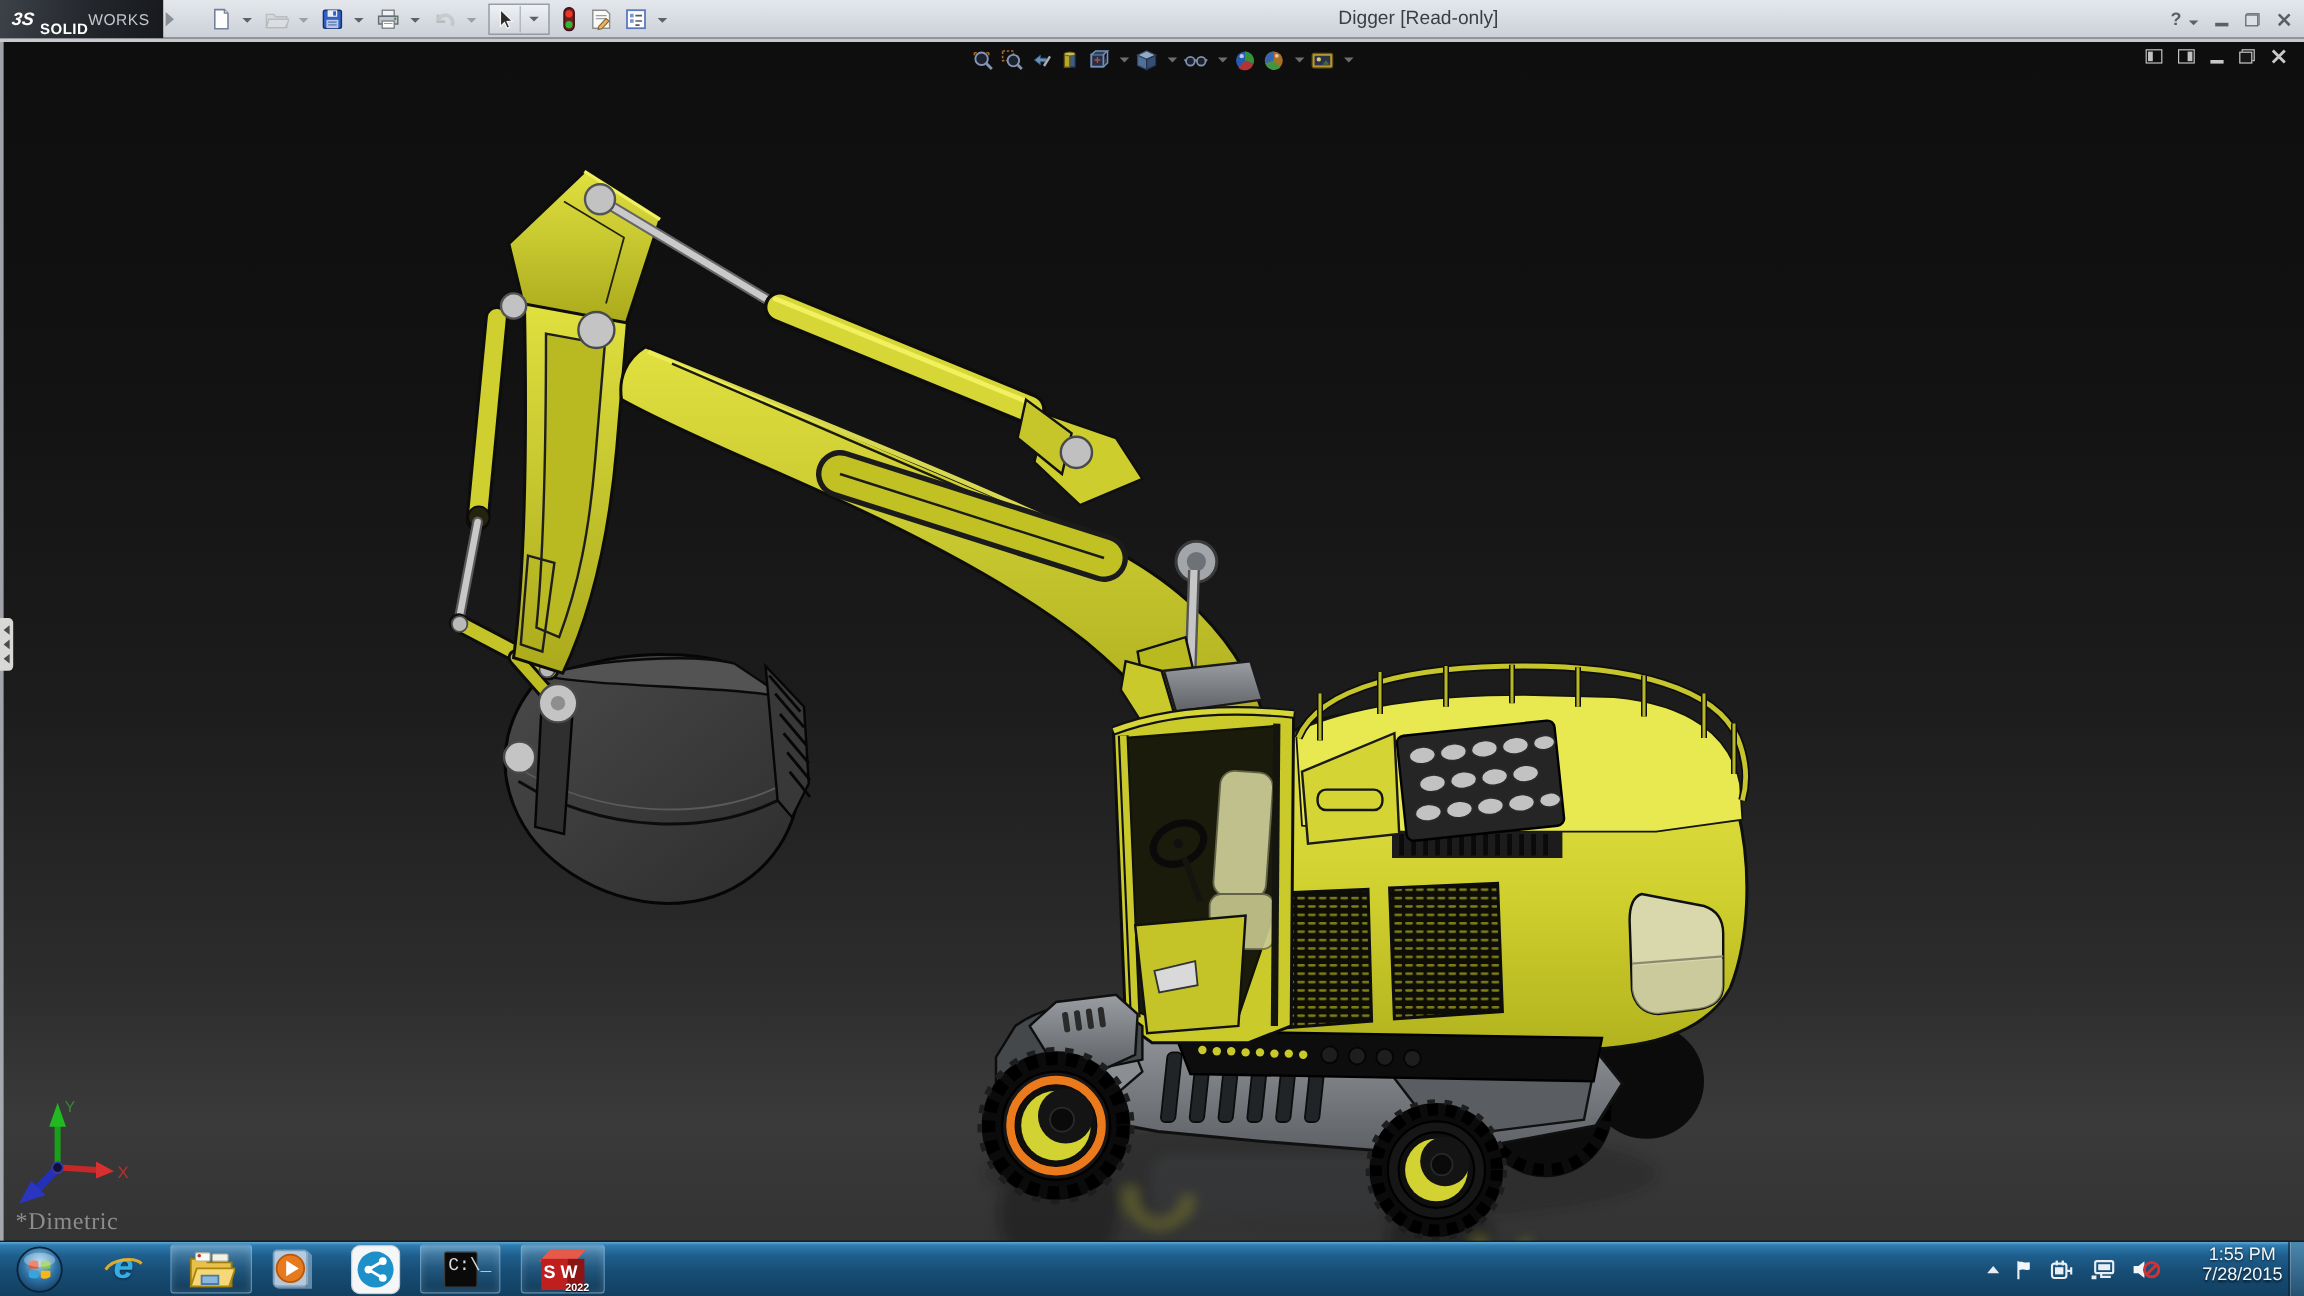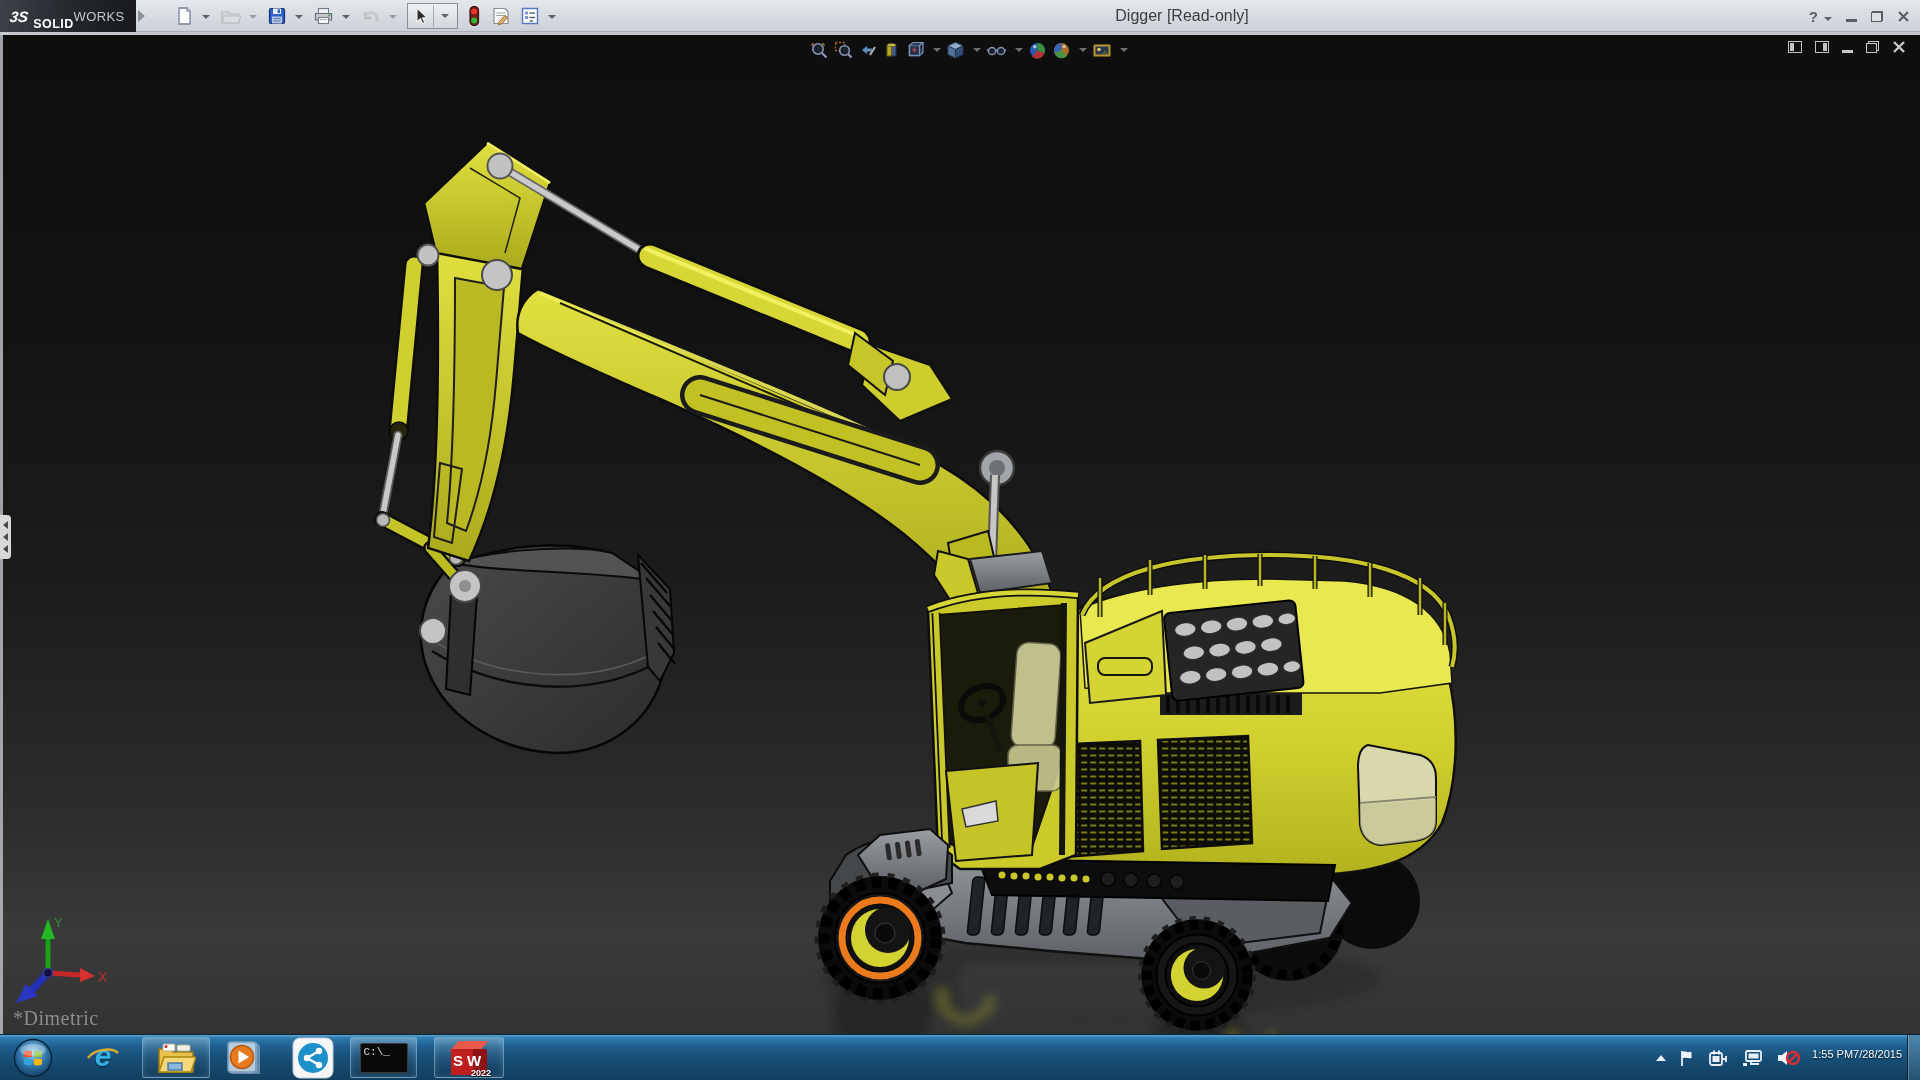--- a/index.html
+++ b/index.html
@@ -67,34 +67,34 @@
   .taskbar { position:absolute; left:0; top:1034px; width:1920px; height:46px;
     background:linear-gradient(#5fa8d4 0%,#2f7cb0 6%,#1e5e8c 26%,#174d75 55%,#123f60 85%,#0f3document65 100%);
     background:linear-gradient(#5fa8d4 0%,#2f7cb0 6%,#1e5e8c 26%,#174d75 55%,#123f60 100%);
     border-top:1px solid #0b2334; }
   .tb-btn { position:absolute; top:2px; height:41px; border:1px solid rgba(140,190,225,.6); border-radius:3px;
     background:linear-gradient(rgba(255,255,255,.22),rgba(255,255,255,.05) 46%,rgba(0,0,0,.10));
     box-shadow:inset 0 0 7px rgba(255,255,255,.18); display:flex; align-items:center; justify-content:center; }
   .tb-plain { position:absolute; top:2px; height:41px; display:flex; align-items:center; justify-content:center; }
   .ie-e { font-size:30px; font-weight:bold; font-style:italic; color:#35aee6;
           text-shadow:0 1px 2px rgba(0,0,0,.5); line-height:30px; position:relative; top:-2px;}
-  .cmd-box { width:48px; height:30px; background:#0a0a0a; border:1px solid #3a3a3a; border-radius:2px;
-    color:#d8d8d8; font-family:"Liberation Mono","DejaVu Sans Mono",monospace; font-size:11px; padding:2px 3px; text-align:left; }
+  .cmd-box { width:28px; height:30px; background:#0a0a0a; border:1px solid #3a3a3a; border-radius:2px;
+    color:#d8d8d8; font-family:"Liberation Mono","DejaVu Sans Mono",monospace; font-size:15px; padding:2px 3px; text-align:right; }
   .sw-cube { position:relative; width:36px; height:34px; }
   .sw-top { position:absolute; left:3px; top:0; width:30px; height:10px; background:#e65a4a; transform:skewX(-42deg); }
   .sw-front { position:absolute; left:0px; top:8px; width:22px; height:26px; background:#c01f1f; }
   .sw-side { position:absolute; left:22px; top:8px; width:14px; height:26px; background:#8d1414; }
   .sw-letters { position:absolute; left:2px; top:11px; width:34px; color:#fff; font-weight:bold; font-size:15px; letter-spacing:4px; }
   .sw-badge { position:absolute; right:-4px; bottom:-3px; color:#fff; font-weight:bold; font-size:9px;
               text-shadow:0 1px 1px #000; }
   .tray { position:absolute; right:120px; top:0; height:46px; display:flex; align-items:center; gap:12px; }
   .tray svg { display:block; }
   .tray-arrow { width:0; height:0; border-bottom:6px solid #e8eef4; border-left:5px solid transparent; border-right:5px solid transparent; }
-  .clock { position:absolute; right:18px; top:0; height:38px; display:flex; flex-direction:row;
-    justify-content:center; align-items:center; color:#f2f6fa; font-size:11px; line-height:17px;
+  .clock { position:absolute; right:18px; top:0; height:38px; display:flex; flex-direction:column;
+    justify-content:center; align-items:center; color:#f2f6fa; font-size:15px; line-height:17px;
     text-shadow:0 1px 2px rgba(0,0,0,.75); }
   .show-desktop { position:absolute; right:0; top:0; width:13px; height:46px;
     background:linear-gradient(#4d88ae,#24506f); border-left:1px solid #0a2234;
     box-shadow:inset 1px 0 0 rgba(255,255,255,.25); }
 </style>
 </head>
 <body>
 
 <div class="screen">
 

